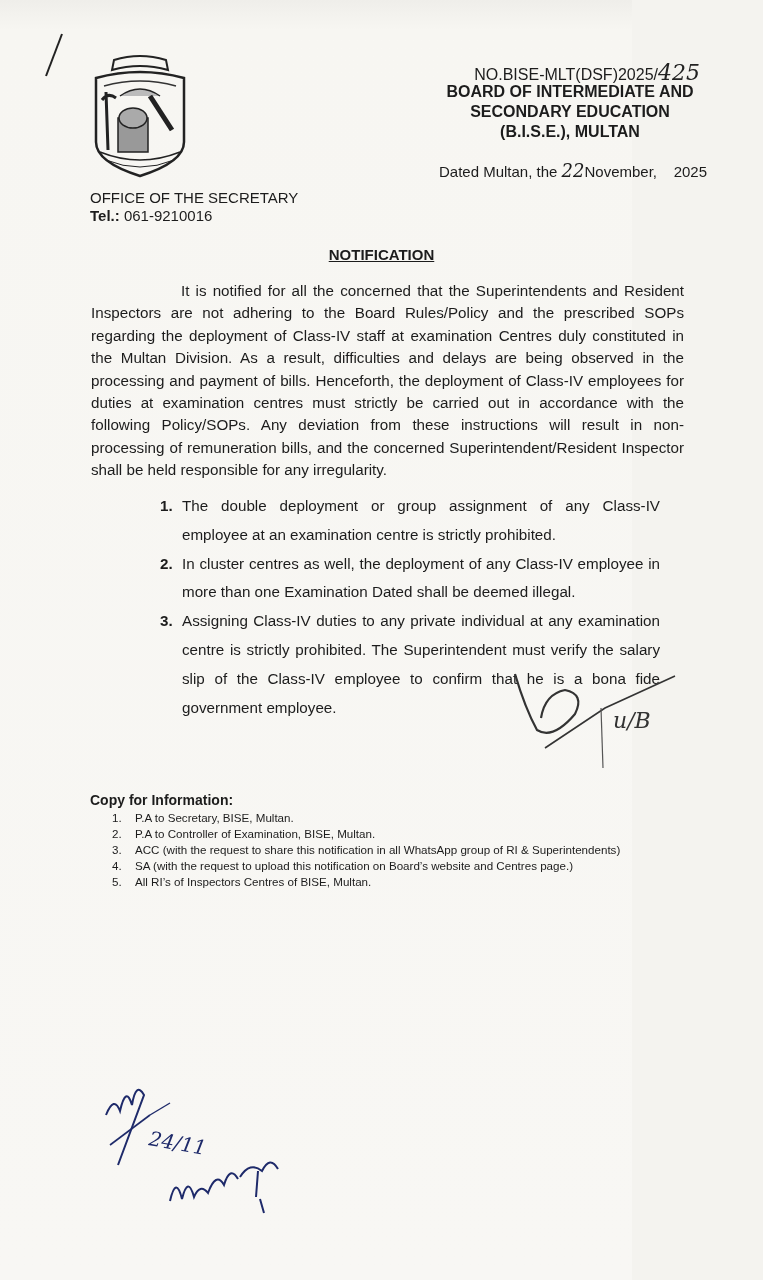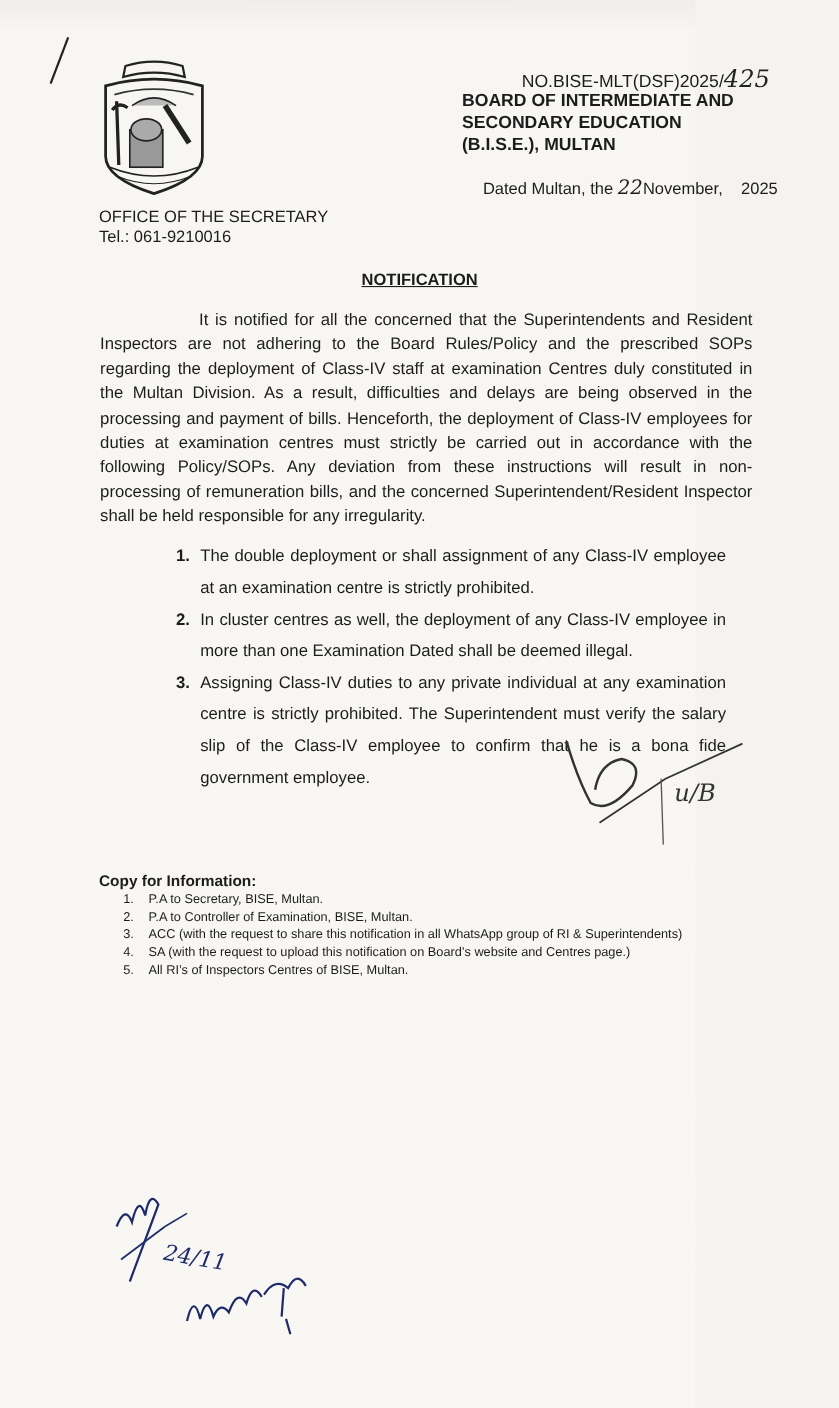--- a/index.html
+++ b/index.html
@@ -9,26 +9,26 @@
     font-family: "Liberation Sans", sans-serif;
     color: #1c1c1c;
     position: relative;
   }
   .page { position: absolute; left: 0; top: 0; width: 632px; height: 1280px;
     background: linear-gradient(180deg, #efeeea 0px, #f7f6f2 30px, #f8f7f4 100%); }
   .abs { position: absolute; }
   .logo { left: 86px; top: 52px; width: 108px; height: 128px; }
   .ref { left: 430px; top: 60px; width: 270px; text-align: right; font-size: 16px; }
   .ref .hw { font-family: "DejaVu Serif", serif; font-size: 22px; font-style: italic; color: #222; }
-  .board { left: 420px; top: 82px; width: 300px; font-weight: bold; font-size: 16px; line-height: 20px; }
+  .board { left: 420px; top: 82px; width: 300px; text-align: center; font-weight: bold; font-size: 16px; line-height: 20px; }
   .dated { left: 418px; top: 160px; font-size: 15px; white-space: nowrap; margin-left: 21px; }
   .dated .hw { font-family: "DejaVu Serif", serif; font-style: italic; font-size: 18px; }
   .office { left: 90px; top: 189px; font-weight: normal; font-size: 15px; }
   .tel { left: 90px; top: 207px; font-size: 15px; }
-  .tel b { font-weight: normal; }
+  .tel b { font-weight: bold; }
   .title { left: 0; width: 763px; top: 246px; text-align: center; }
   .title span { font-weight: bold; font-size: 15px; text-decoration: underline; text-align: center; }
   .body-p { left: 91px; top: 280px; width: 593px; font-size: 15.2px; line-height: 22.4px; text-align: justify; text-indent: 90px; }
   .list { left: 160px; top: 492px; width: 500px; font-size: 15.2px; line-height: 28.8px; }
   .list-item { display: flex; }
   .list-item .num { font-weight: bold; width: 22px; flex: 0 0 22px; }
   .list-item .txt { flex: 1; text-align: justify; }
   .sig { left: 505px; top: 668px; width: 200px; height: 100px; }
   .designation { left: 390px; top: 744px; width: 300px; text-align: center; font-family: "DejaVu Sans", sans-serif; font-weight: bold; font-size: 13.5px; letter-spacing: 1.5px; line-height: 18px; color: #2a2a2a; }
   .copy-head { left: 90px; top: 792px; font-weight: bold; font-size: 14px; }
@@ -81,21 +81,21 @@
 
   <div class="abs title">
     <span>NOTIFICATION</span>
   </div>
 
   <div class="abs body-p">It is notified for all the concerned that the Superintendents and Resident Inspectors are not adhering to the Board Rules/Policy and the prescribed SOPs regarding the deployment of Class-IV staff at examination Centres duly constituted in the Multan Division. As a result, difficulties and delays are being observed in the processing and payment of bills. Henceforth, the deployment of Class-IV employees for duties at examination centres must strictly be carried out in accordance with the following Policy/SOPs. Any deviation from these instructions will result in non-processing of remuneration bills, and the concerned Superintendent/Resident Inspector shall be held responsible for any irregularity.</div>
 
   <div class="abs list">
     <div class="list-item">
       <span class="num">1.</span>
-      <span class="txt">The double deployment or shall assignment of any Class-IV employee at an examination centre is strictly prohibited.</span>
+      <span class="txt">The double deployment or group assignment of any Class-IV employee at an examination centre is strictly prohibited.</span>
     </div>
     <div class="list-item">
       <span class="num">2.</span>
       <span class="txt">In cluster centres as well, the deployment of any Class-IV employee in more than one Examination Dated shall be deemed illegal.</span>
     </div>
     <div class="list-item">
       <span class="num">3.</span>
       <span class="txt">Assigning Class-IV duties to any private individual at any examination centre is strictly prohibited. The Superintendent must verify the salary slip of the Class-IV employee to confirm that he is a bona fide government employee.</span>
     </div>
   </div>

